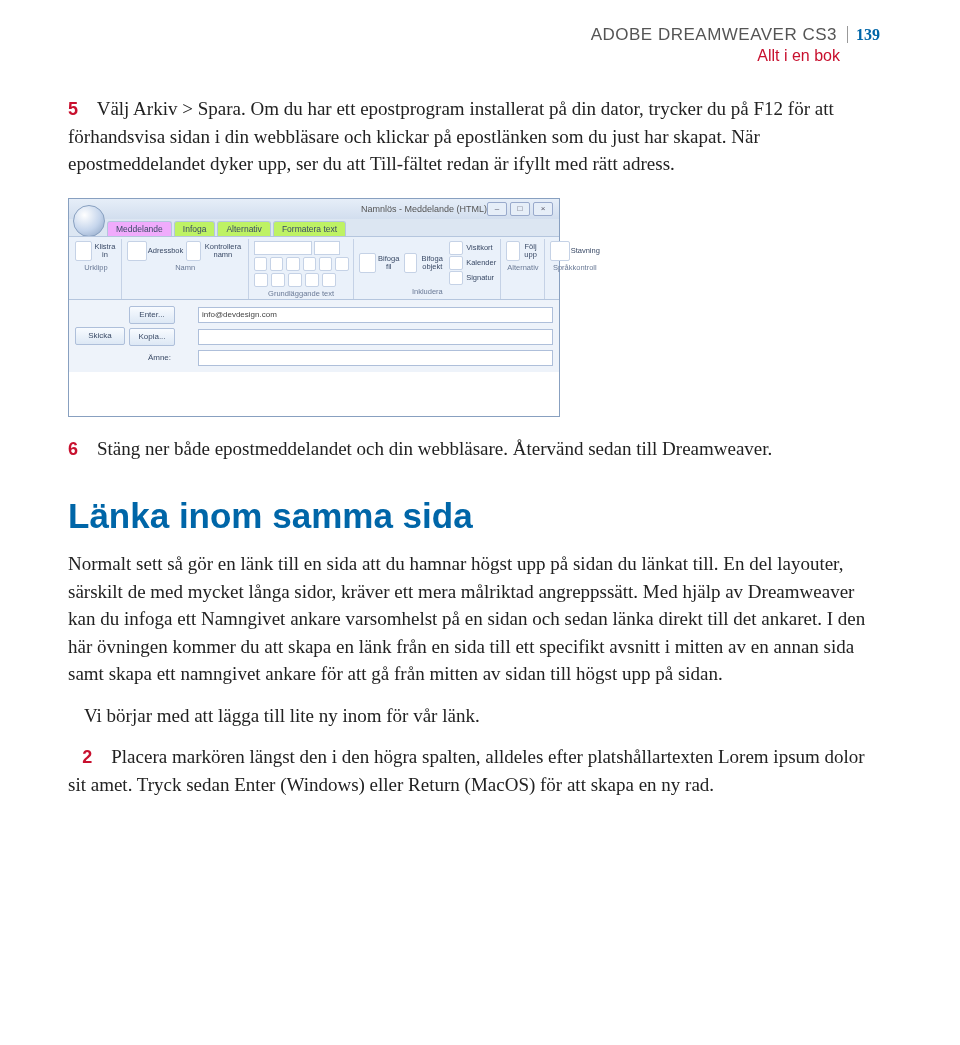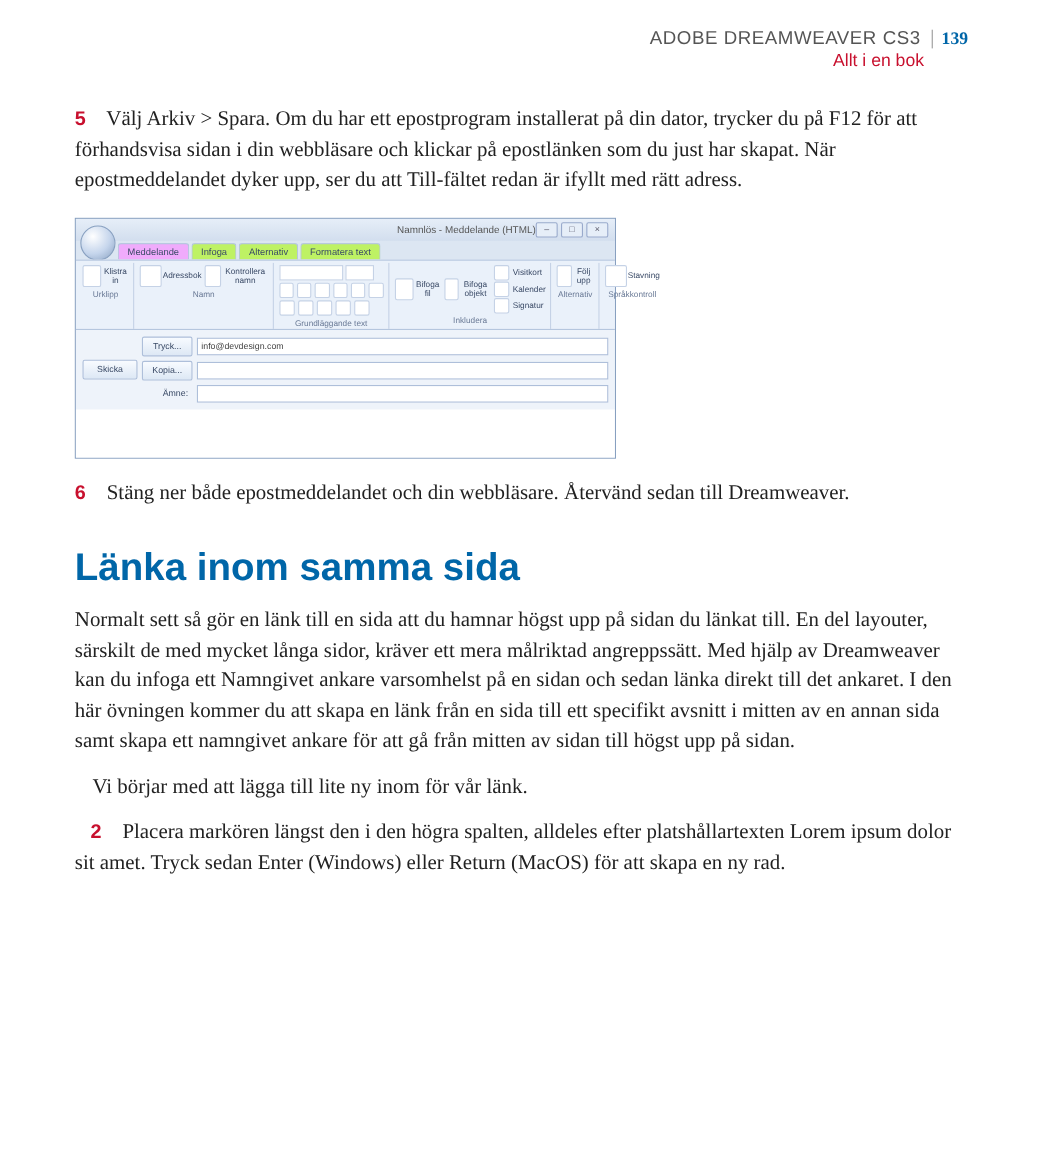--- a/index.html
+++ b/index.html
@@ -196,20 +196,21 @@
   }
   .fld-input {
     background: #fff;
     border: 1px solid #aebfda;
     height: 14px;
     font-size: 8px;
     padding: 0 3px;
     display:flex;
     align-items:center;
     color:#444;
+    margin-left:19px;
   }
   .fig-body {
     background: #fff;
     height: 44px;
   }
   .rsmallstack { display:flex; flex-direction:column; gap:1px; font-size:7.5px; }
 </style>
 </head>
 <body>
 
@@ -326,21 +327,21 @@
         <div class="rgroup" style="border-right:none">
           <div class="rbtn-col">
               <span class="ricon"></span>
               <span class="rtext">Stavning</span>
             </div>
           <div class="rgroup-label">Språkkontroll</div>
         </div>
       </div>
       <div class="fig-fields">
         <div class="fld-btn" style="grid-row:1/span 3">Skicka</div>
-        <div class="fld-btn">Tryck...</div>
+        <div class="fld-btn">Enter...</div>
         <div class="fld-input">info@devdesign.com</div>
         <div class="fld-btn">Kopia...</div>
         <div class="fld-input"></div>
         <div style="font-size:8px;text-align:right;padding-right:4px">Ämne:</div>
         <div class="fld-input"></div>
       </div>
       <div class="fig-body"></div>
     </div>
   </div>
 

